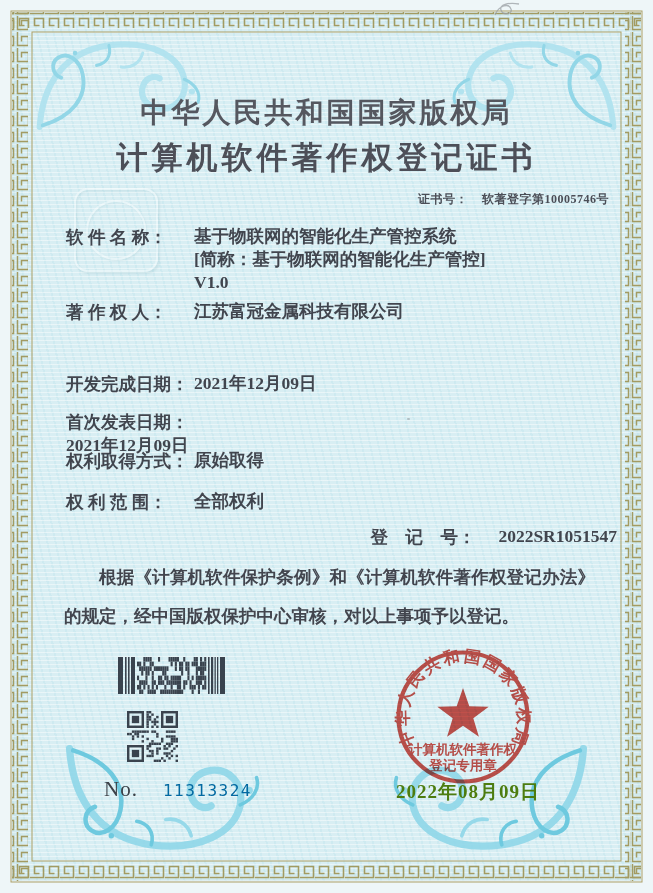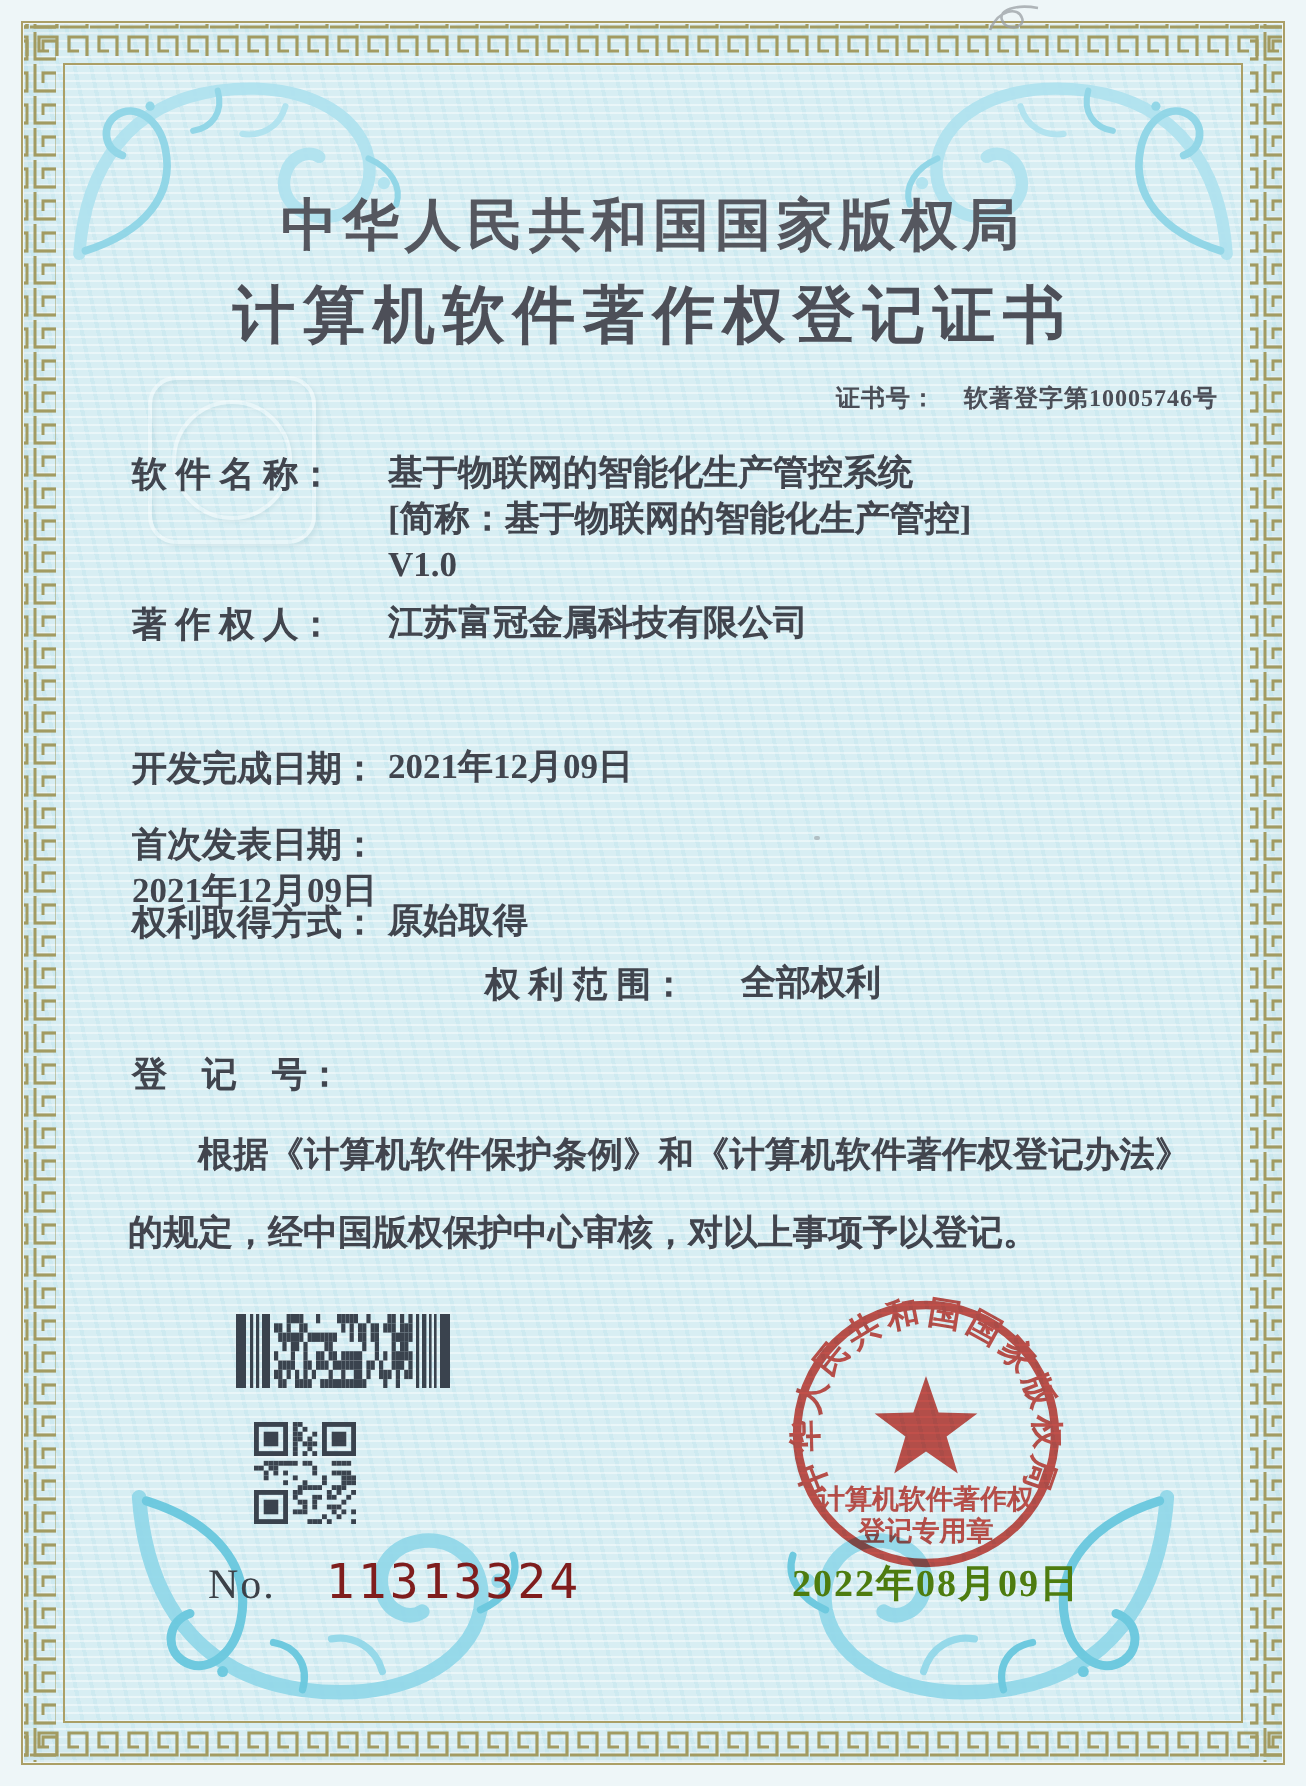--- a/index.html
+++ b/index.html
@@ -52,36 +52,36 @@
     font-size:12px;font-weight:700;color:#4b4e57;letter-spacing:.5px;
   }
   .cert-no .gap{display:inline-block;width:14px;}
 
   .fields{position:absolute;left:66px;top:0;right:36px;color:#41454e;}
   .frow{position:absolute;left:0;right:0;display:flex;}
   .f-label{width:128px;flex:none;font-size:17.5px;font-weight:700;white-space:pre;}
   .f-val{font-size:17.5px;font-weight:700;line-height:23px;}
   .f-val div{white-space:pre;}
   .r0{top:225px;}.r1{top:300px;}.r2{top:372px;}.r3{top:410px;flex-direction:column;}
-  .r4{top:449px;}.r5{top:480px;justify-content:center;}.r6{top:525px;}
+  .r4{top:449px;}.r5{top:490px;}.r6{top:525px;justify-content:flex-end;}
 
   .statement{
     position:absolute;left:64px;right:58px;top:558px;
     font-size:17.5px;font-weight:700;line-height:39px;color:#42454e;
     text-indent:2em;text-align:justify;
   }
 
   .barcode{position:absolute;left:118px;top:657px;width:108px;height:37px;}
   .qrcode{position:absolute;left:127px;top:711px;width:51px;height:51px;}
 
   .serial{position:absolute;left:104px;top:777px;display:flex;align-items:baseline;gap:25px;}
   .serial .no{font-size:21px;color:#3c4148;letter-spacing:1px;}
   .serial .num{
     font-family:"DejaVu Sans Mono","Liberation Mono",monospace;
-    font-size:24px;color:#7f1d1d;letter-spacing:1.5px;
+    font-size:16px;color:#0369a1;letter-spacing:1.5px;
   }
 
   .seal{position:absolute;left:388px;top:642px;width:150px;height:150px;
         mix-blend-mode:multiply;opacity:.92;}
   .issue-date{
     position:absolute;left:396px;top:779px;
     font-size:19px;font-weight:700;color:#4d7c0f;letter-spacing:1px;
   }
   .penmark{position:absolute;left:492px;top:1px;width:36px;height:16px;opacity:.75;}
   .speck{position:absolute;left:407px;top:418px;width:3px;height:2px;background:#8a9096;opacity:.5;border-radius:1px;}
@@ -186,20 +186,23 @@
         </div>
     </div>
     <div class="frow r5">
       <div class="f-label">权 利 范 围：</div>
       <div class="f-val">
           <div>全部权利</div>
         </div>
     </div>
     <div class="frow r6">
       <div class="f-label">登　记　号：</div>
+      <div class="f-val">
+          <div>2022SR1051547</div>
+        </div>
     </div>
   </div>
 
   <div class="statement">根据《计算机软件保护条例》和《计算机软件著作权登记办法》的规定，经中国版权保护中心审核，对以上事项予以登记。</div>
 
   <svg class="barcode" id="barcode" viewBox="0 0 108 37">
       <rect x="0" y="0" width="5" height="37" fill="#3a434e"></rect>
       <rect x="7" y="0" width="1.6" height="37" fill="#3a434e"></rect>
       <rect x="10" y="0" width="1.6" height="37" fill="#3a434e"></rect>
       <rect x="13" y="0" width="4" height="37" fill="#3a434e"></rect>

